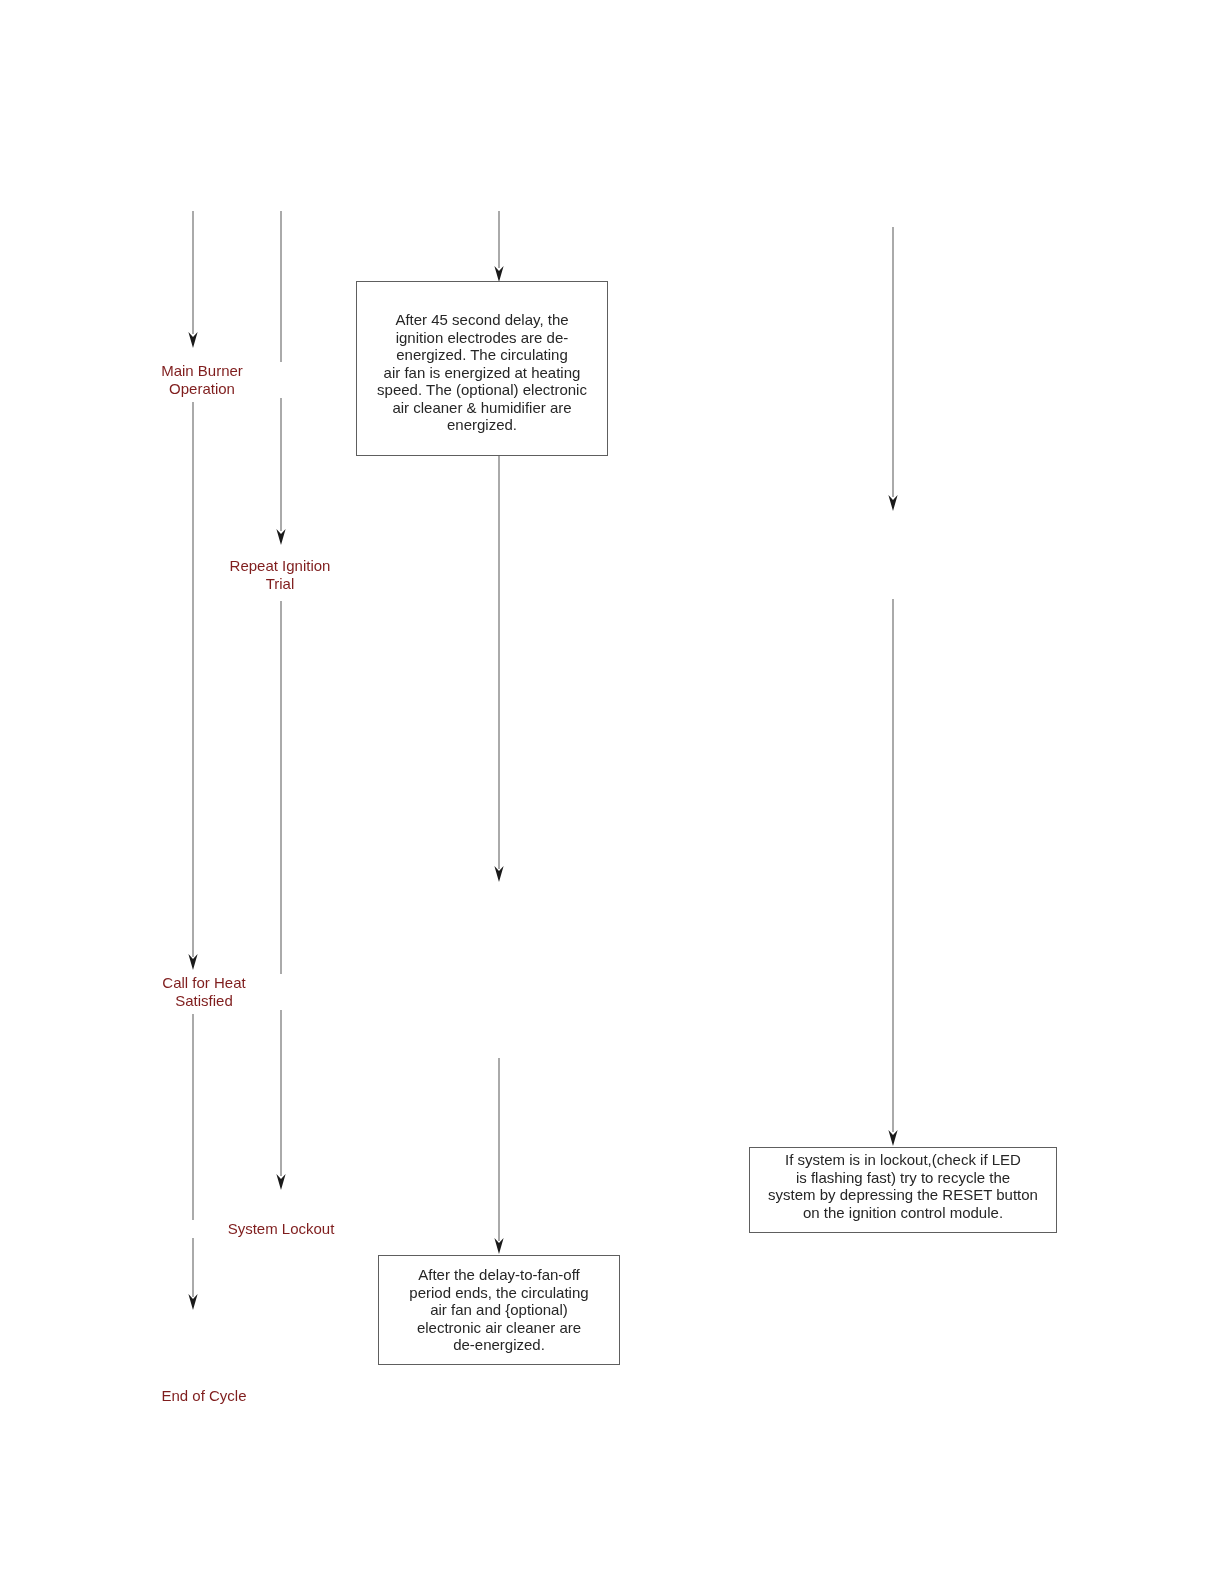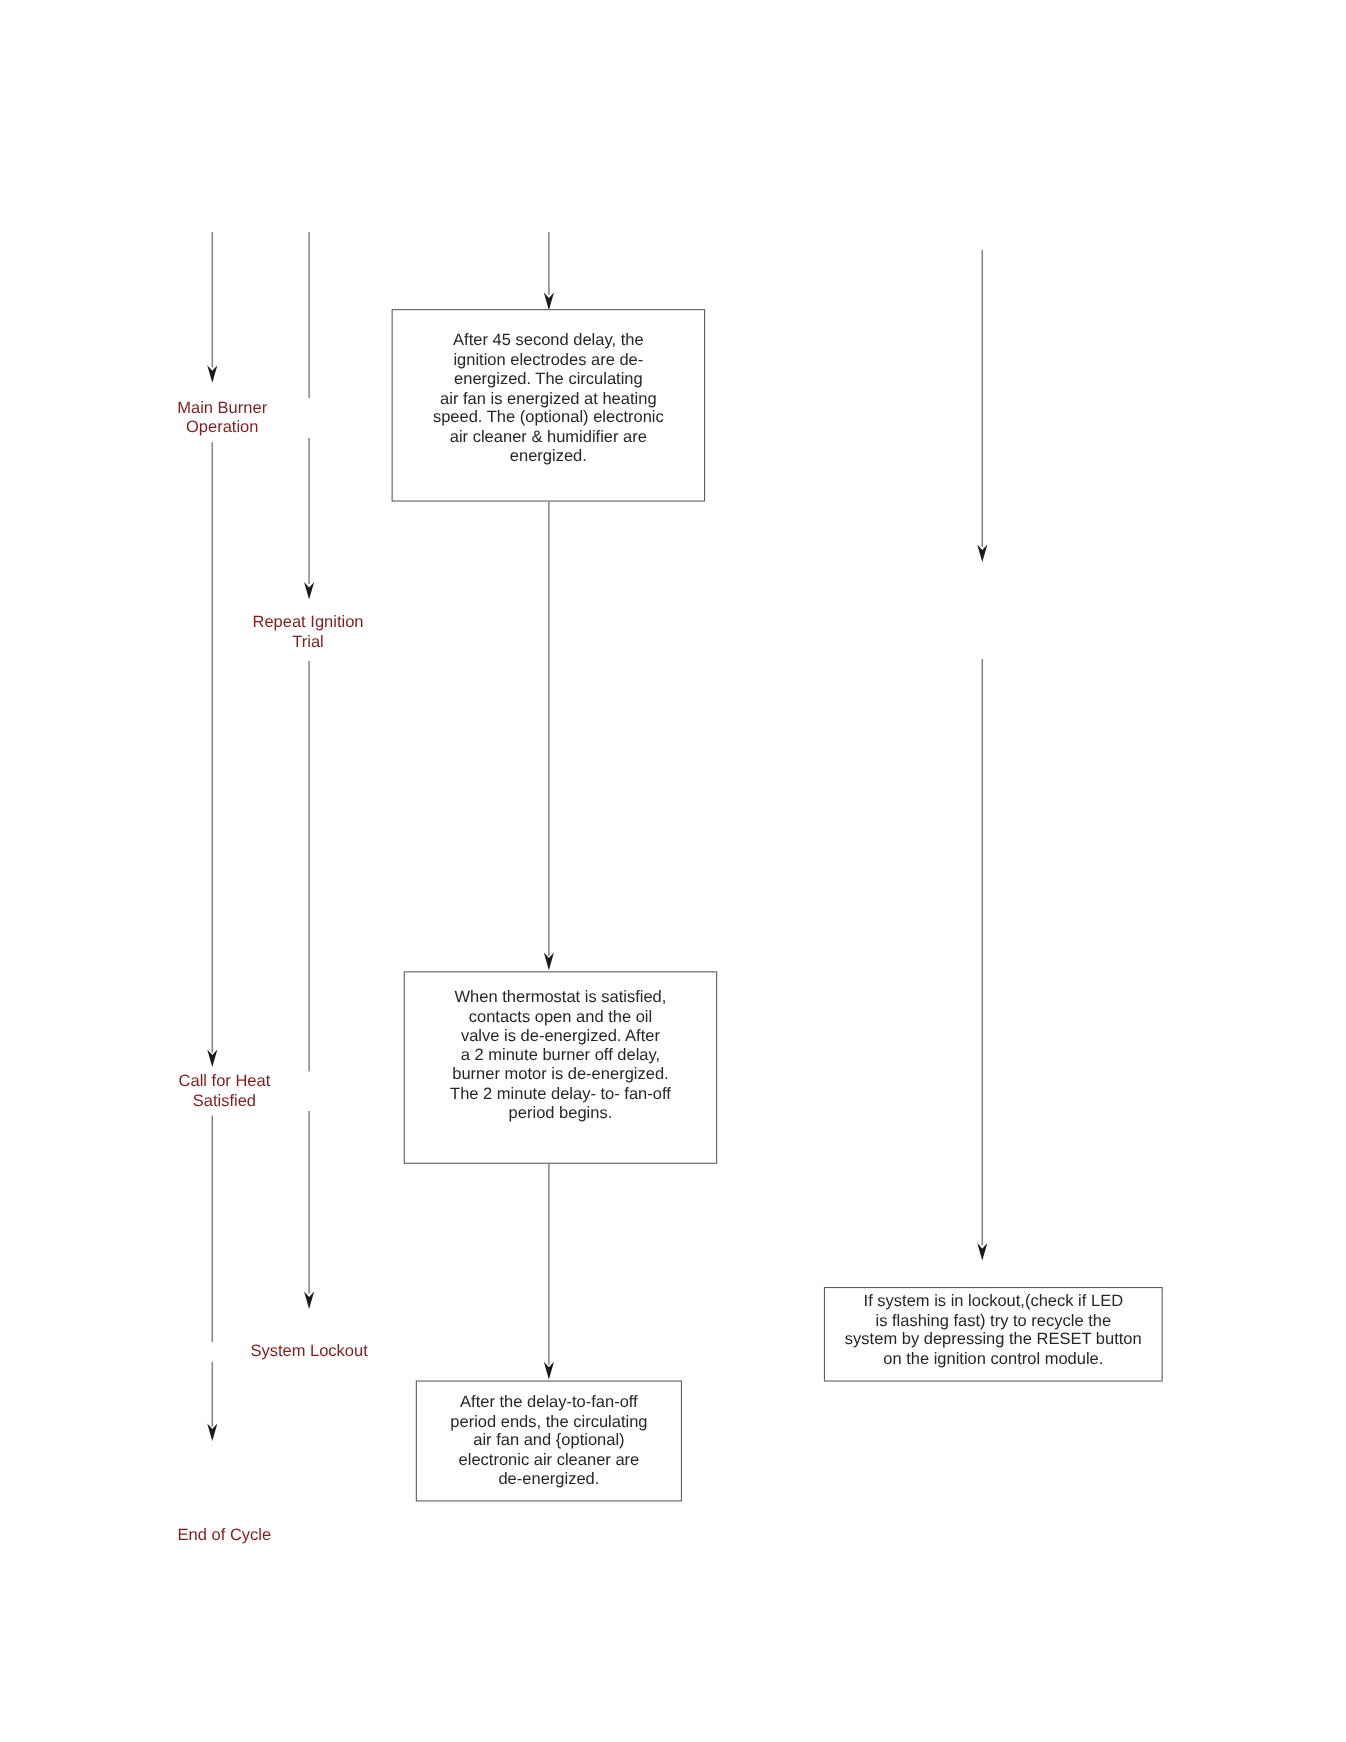--- a/index.html
+++ b/index.html
@@ -92,38 +92,31 @@
   <div class="lane-label" style="left:200px; top:557px; width:160px;">Repeat Ignition
 Trial</div>
 
   <div class="lane-label" style="left:124px; top:974px; width:160px;">Call for Heat
 Satisfied</div>
 
   <div class="lane-label" style="left:181px; top:1220px; width:200px;">System Lockout</div>
 
   <div class="lane-label" style="left:104px; top:1387px; width:200px;">End of Cycle</div>
 
-  <div class="flow-box" style="left:356px; top:281px; width:285px; height:175px; padding-top:19px;">After 45 second delay, the
+  <div class="flow-box" style="left:356px; top:281px; width:252px; height:175px; padding-top:29px;">After 45 second delay, the
 ignition electrodes are de-
 energized.  The circulating
 air fan is energized at heating
 speed. The (optional) electronic
 air cleaner &amp; humidifier are
 energized.</div>
 
 
-  <div class="flow-box" style="left:367px; top:883px; width:285px; height:175px; padding-top:14px;">When thermostat is satisfied,
-contacts open and the oil
-valve is de-energized.  After
-a 2 minute burner off delay,
-burner motor is de-energized.
-The 2 minute delay- to- fan-off
-period begins.</div>
 
-  <div class="flow-box" style="left:749px; top:1147px; width:308px; height:86px; padding-top:3px;margin-top:23px;">If system is in lockout,(check if LED
+  <div class="flow-box" style="left:749px; top:1147px; width:308px; height:86px; padding-top:3px;">If system is in lockout,(check if LED
 is flashing fast) try to recycle the
 system by depressing the RESET button
 on the ignition control module.</div>
 
   <div class="flow-box" style="left:378px; top:1255px; width:242px; height:110px; padding-top:10px;">After the delay-to-fan-off
 period ends, the circulating
 air fan and {optional)
 electronic air cleaner are
 de-energized.</div>
 

